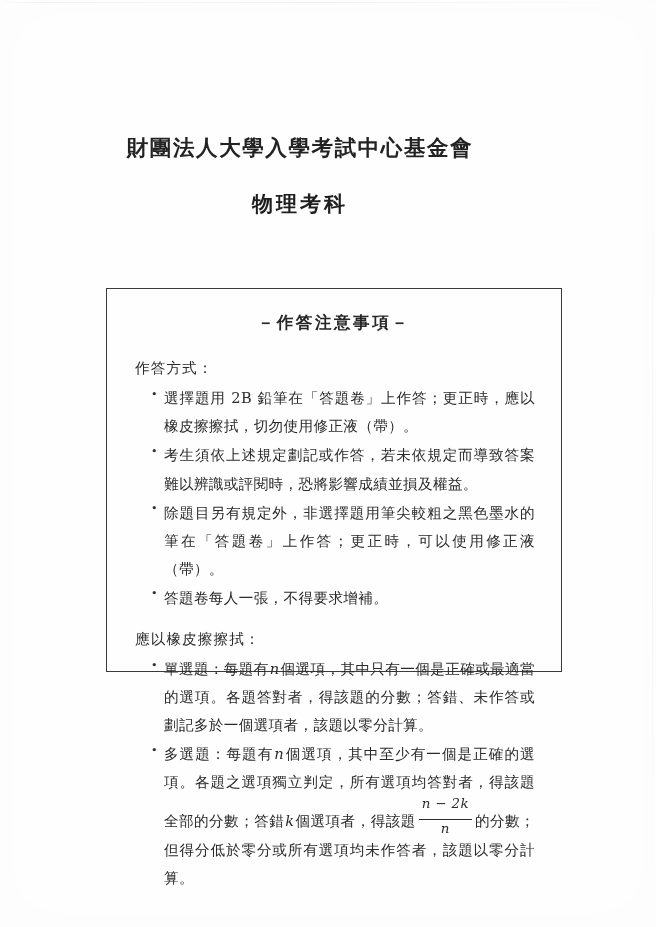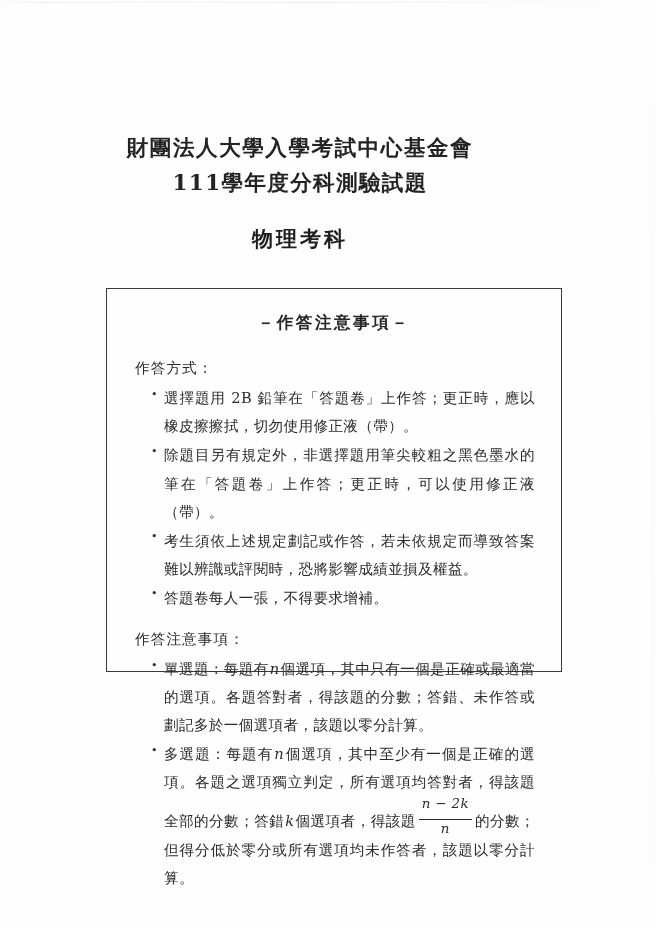--- a/index.html
+++ b/index.html
@@ -176,41 +176,40 @@
 </head>
 <body>
 
 <div class="page">
 
   <div class="scan-edge-top"></div>
   <div class="scan-edge-right"></div>
 
   <div class="masthead">
     <div class="org-line">財團法人大學入學考試中心基金會</div>
-    <div class="exam-line">111學年度分科測驗試題</div>
     <div class="subject-line">物理考科</div>
   </div>
 
   <div class="notice-box">
 
     <div class="notice-title">－作答注意事項－</div>
 
     <div class="notice-body">
 
 
       <div class="section-head">作答方式：</div>
 
       <ul class="bullets">
         <li>選擇題用 2B 鉛筆在「答題卷」上作答；更正時，應以橡皮擦擦拭，切勿使用修正液（帶）。</li>
+        <li>考生須依上述規定劃記或作答，若未依規定而導致答案難以辨識或評閱時，恐將影響成績並損及權益。</li>
         <li>除題目另有規定外，非選擇題用筆尖較粗之黑色墨水的筆在「答題卷」上作答；更正時，可以使用修正液（帶）。</li>
-        <li>考生須依上述規定劃記或作答，若未依規定而導致答案難以辨識或評閱時，恐將影響成績並損及權益。</li>
         <li>答題卷每人一張，不得要求增補。</li>
       </ul>
 
-      <div class="section-head second">作答注意事項：</div>
+      <div class="section-head second">應以橡皮擦擦拭：</div>
 
       <ul class="bullets">
 
         <li><span>單選題：每題有</span><span class="mathvar">n</span><span>個選項，其中只有一個是正確或最適當的選項。各題答對者，得該題的分數；答錯、未作答或劃記多於一個選項者，該題以零分計算。</span></li>
 
         <li class="has-frac"><span>多選題：每題有</span><span class="mathvar">n</span><span>個選項，其中至少有一個是正確的選項。各題之選項獨立判定，所有選項均答對者，得該題全部的分數；答錯</span><span class="mathvar">k</span><span>個選項者，得該題</span><span class="frac"><span class="num">n − 2k</span><span class="den">n</span></span><span>的分數；但得分低於零分或所有選項均未作答者，該題以零分計算。</span></li>
 
       </ul>
     </div>
   </div>

